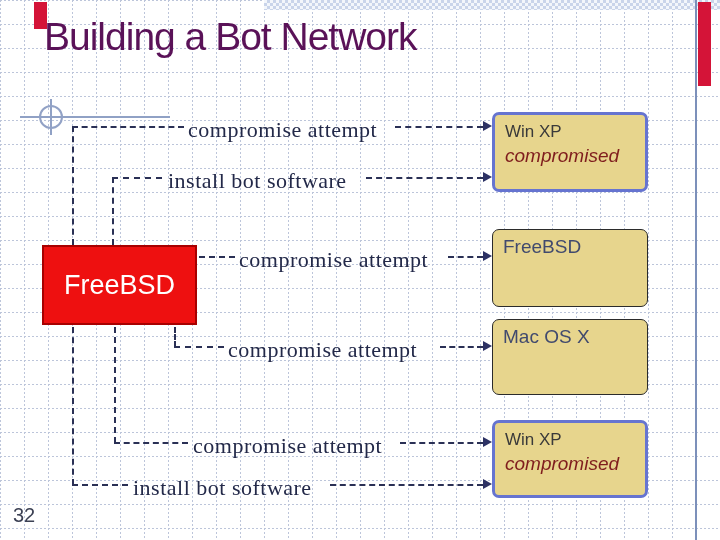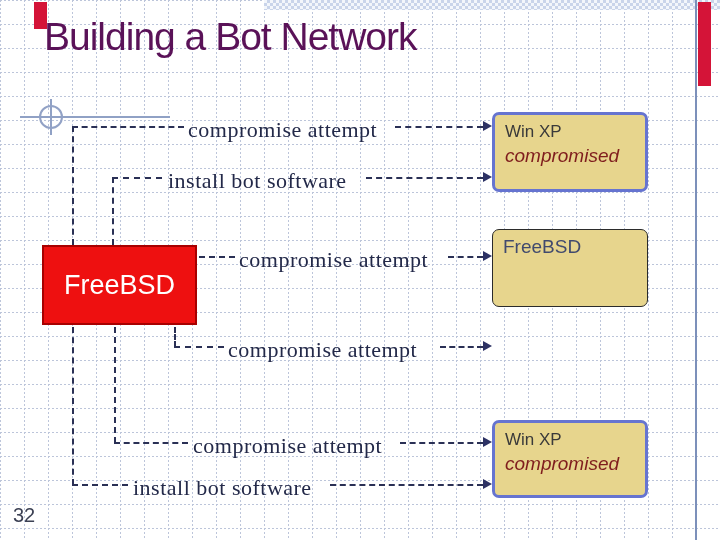--- a/index.html
+++ b/index.html
@@ -97,20 +97,23 @@
     <span>FreeBSD</span>
   </div>
 
   <div class="target hl t0">
     <div class="tname">Win XP</div>
     <div class="tstatus">compromised</div>
   </div>
   <div class="target thin t1">
     <div class="tname">FreeBSD</div>
   </div>
+  <div class="target thin t2">
+    <div class="tname">Mac OS X</div>
+  </div>
   <div class="target hl t3">
     <div class="tname">Win XP</div>
     <div class="tstatus">compromised</div>
   </div>
 
   <div class="seg-h h1a"></div>
   <div class="seg-v v1"></div>
   <div class="clabel l1">compromise attempt</div>
   <div class="seg-h h1b"></div>
   <div class="arrow a1"></div>

